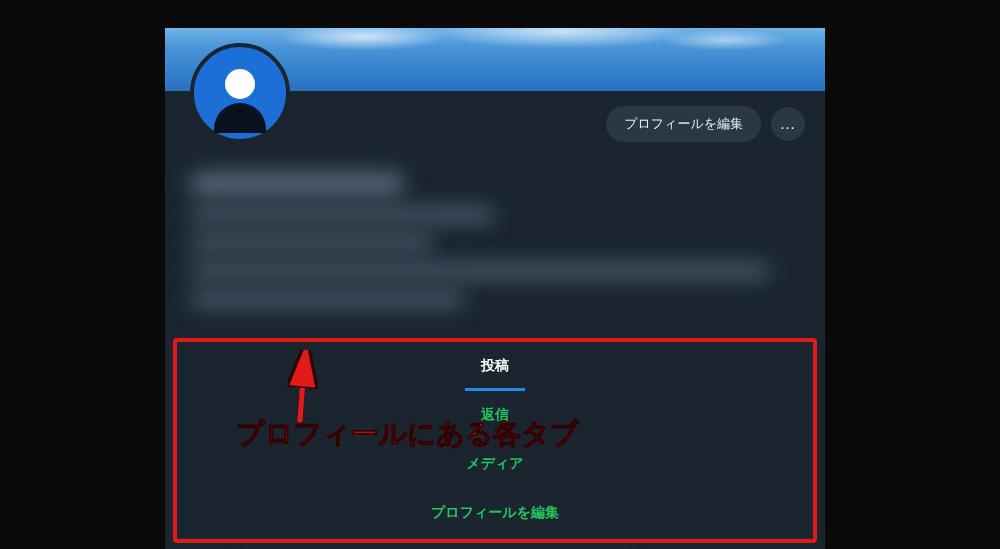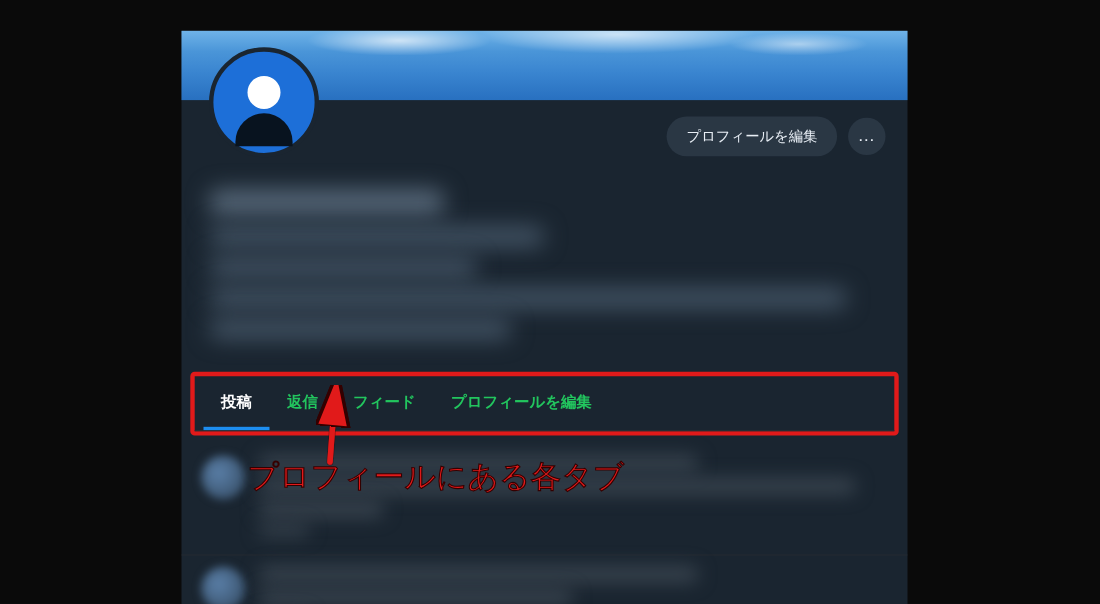--- a/index.html
+++ b/index.html
@@ -98,20 +98,21 @@
     position: relative;
     border: 4px solid #e11a1a;
     border-radius: 4px;
     margin: 5px 8px 0 8px;
   }
   .tabs {
     display: flex;
     align-items: center;
     padding: 0 8px;
     border-bottom: 1px solid #2a2f35;
+    flex-direction: column;
   }
   .tab {
     padding: 15px 16px 13px 16px;
     color: #22c55e;
     font-size: 14px;
     font-weight: 700;
     cursor: pointer;
     border-bottom: 3px solid transparent;
     white-space: nowrap;
   }
@@ -122,26 +123,26 @@
   }
   .arrow {
     position: absolute;
     left: 280px;
     top: 350px;
     z-index: 20;
     pointer-events: none;
   }
   .annotation {
     position: absolute;
-    left: 225px;
+    left: 236px;
     top: 415px;
     z-index: 20;
     color: #e11a1a;
     font-size: 28px;
-    font-weight: 400;
+    font-weight: 700;
     -webkit-text-stroke: 1px #300;
     pointer-events: none;
   }
   .feed {
     padding: 8px 0 0 0;
   }
   .post {
     display: flex;
     padding: 10px 18px;
     gap: 12px;
@@ -191,21 +192,21 @@
     <div class="blur-line bl-2"></div>
     <div class="blur-line bl-3"></div>
     <div class="blur-line bl-4"></div>
     <div class="blur-line bl-5"></div>
   </div>
 
   <div class="tab-wrap">
     <div class="tabs">
       <div class="tab active">投稿</div>
       <div class="tab">返信</div>
-      <div class="tab">フィード</div>
+      <div class="tab">メディア</div>
       <div class="tab">プロフィールを編集</div>
     </div>
   </div>
 
   <div class="feed">
     <div class="post">
       <div class="post-av"></div>
       <div class="post-body">
         <div class="post-line pl-a"></div>
         <div class="post-line pl-b"></div>

